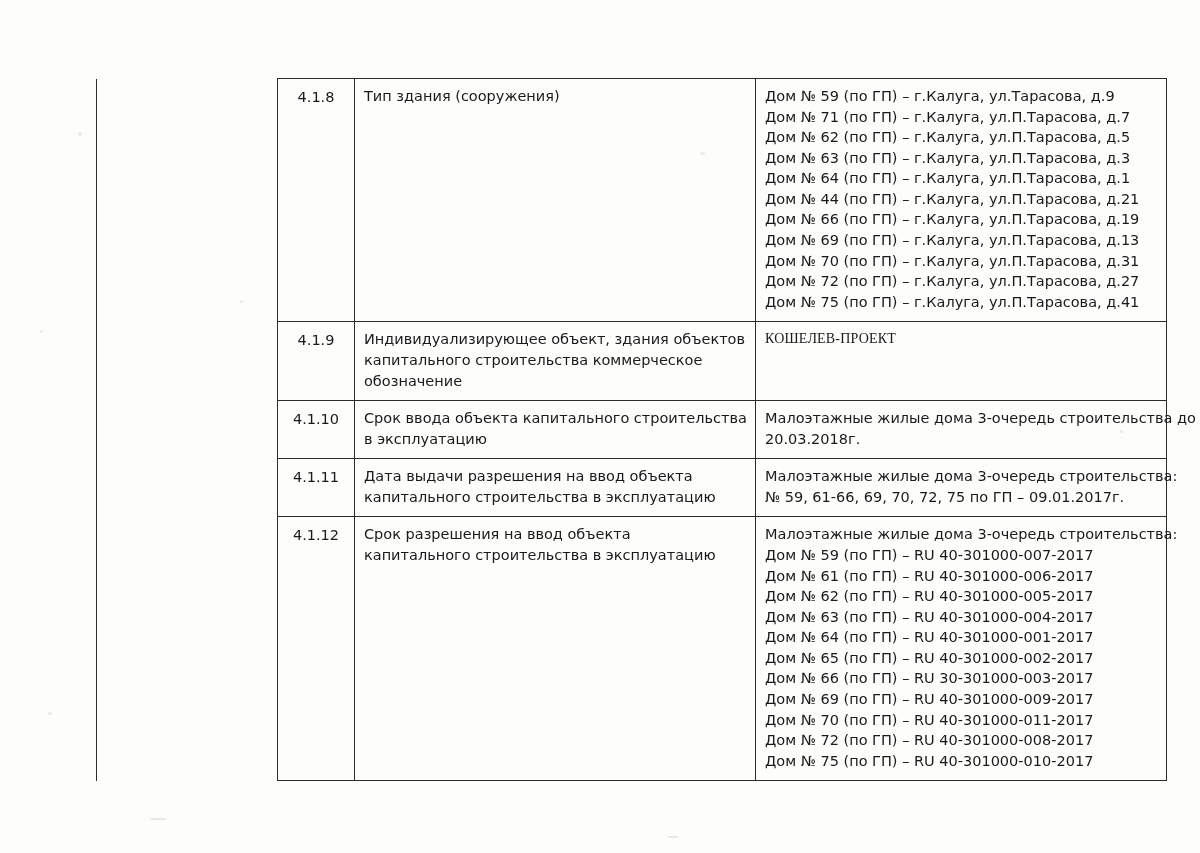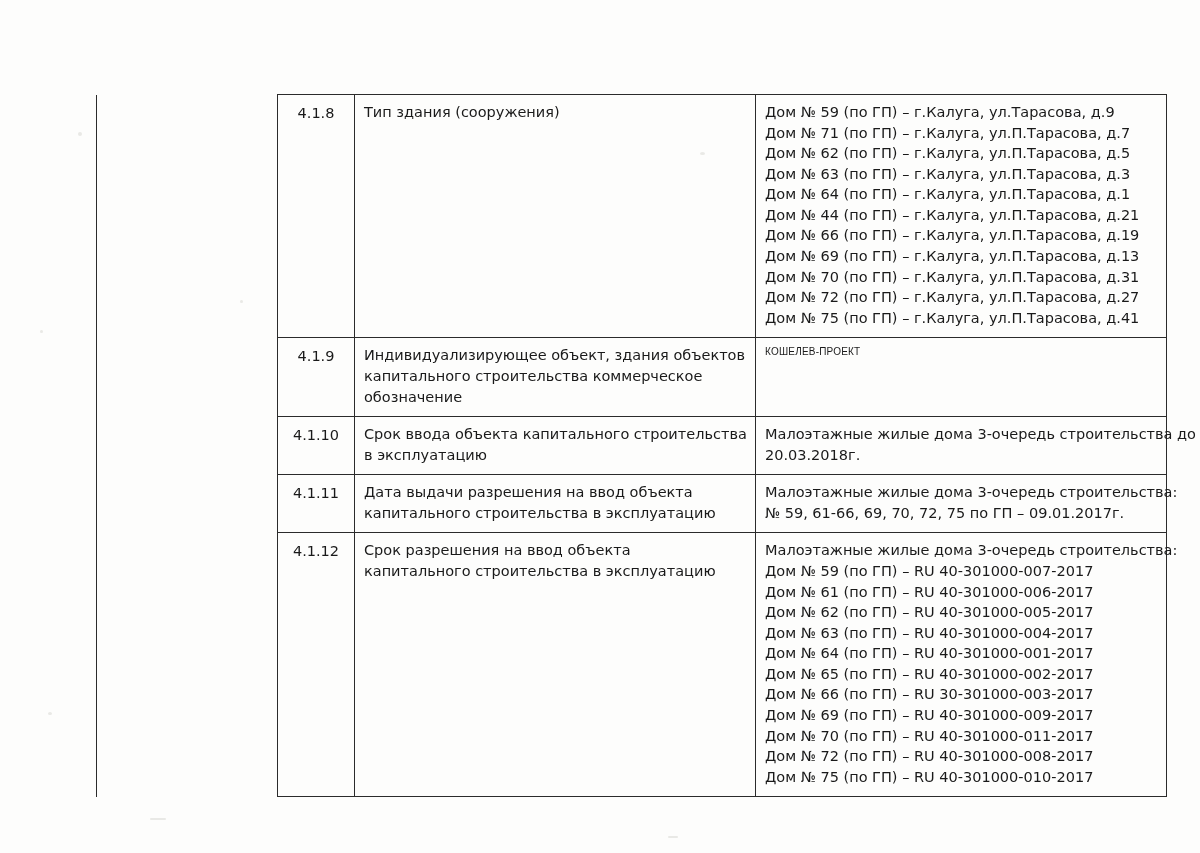--- a/index.html
+++ b/index.html
@@ -25,21 +25,21 @@
   .speck {
     position: absolute;
     background: #d8d8d4;
     border-radius: 50%;
     opacity: .55;
   }
 
   .doc-table {
     position: absolute;
     left: 96px;
-    top: 94px;
+    top: 78px;
     width: 1012px;
     border-collapse: collapse;
     table-layout: fixed;
   }
   .doc-table td {
     border: 1px solid #2b2b2b;
     vertical-align: top;
     padding: 7px 9px 9px 9px;
     font-size: 14.5px;
     line-height: 1.42;
@@ -65,22 +65,22 @@
     width: 392px;
   }
   .line {
     white-space: pre;
   }
   .value-block .line,
   .label-block .line {
     display: block;
   }
   .firm {
-    font-family: Liberation Sans, sans-serif;
-    font-size: 10px;
+    font-family: Liberation Serif, serif;
+    font-size: 14px;
     letter-spacing: .2px;
   }
 </style>
 </head>
 <body>
 
 <div class="page">
   <div class="speck" style="left:78px;  top:132px; width:4px;  height:4px;"></div>
   <div class="speck" style="left:700px; top:152px; width:5px;  height:3px;"></div>
   <div class="speck" style="left:240px; top:300px; width:3px;  height:3px;"></div>

